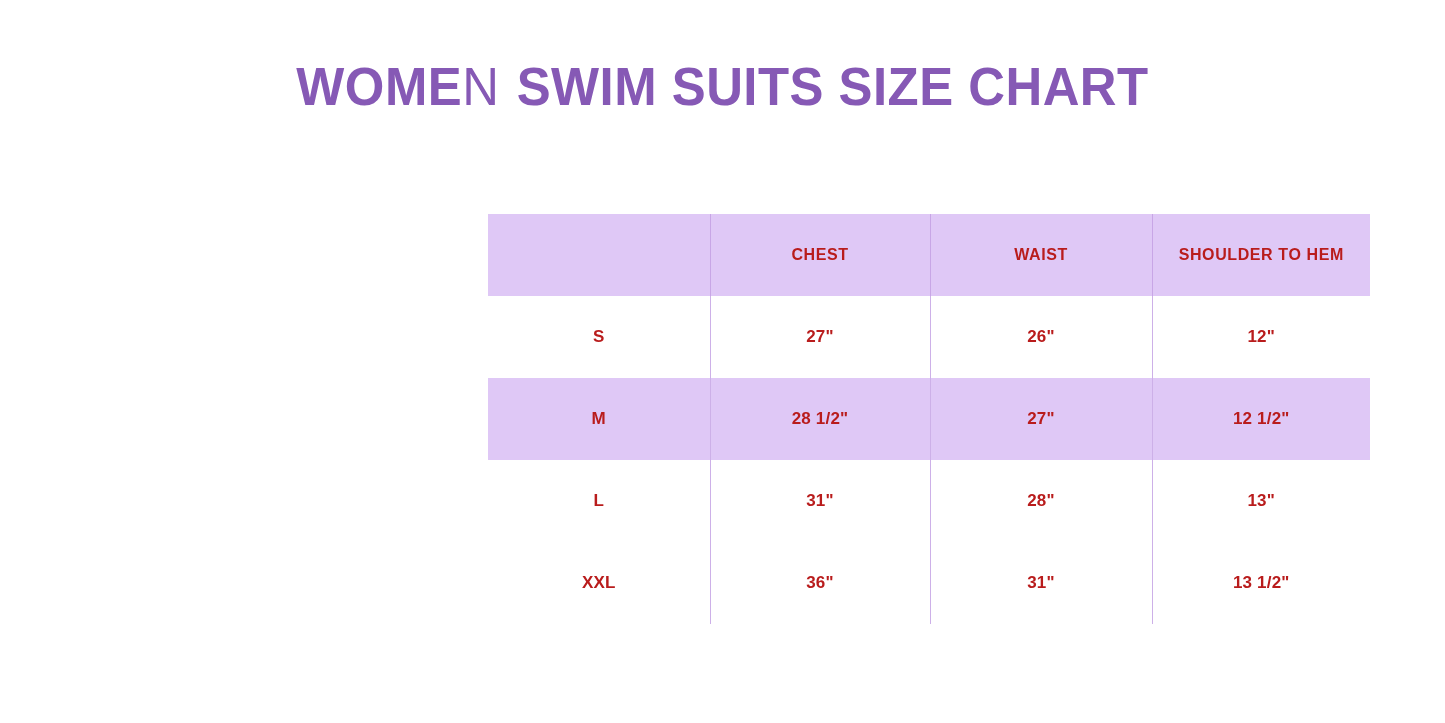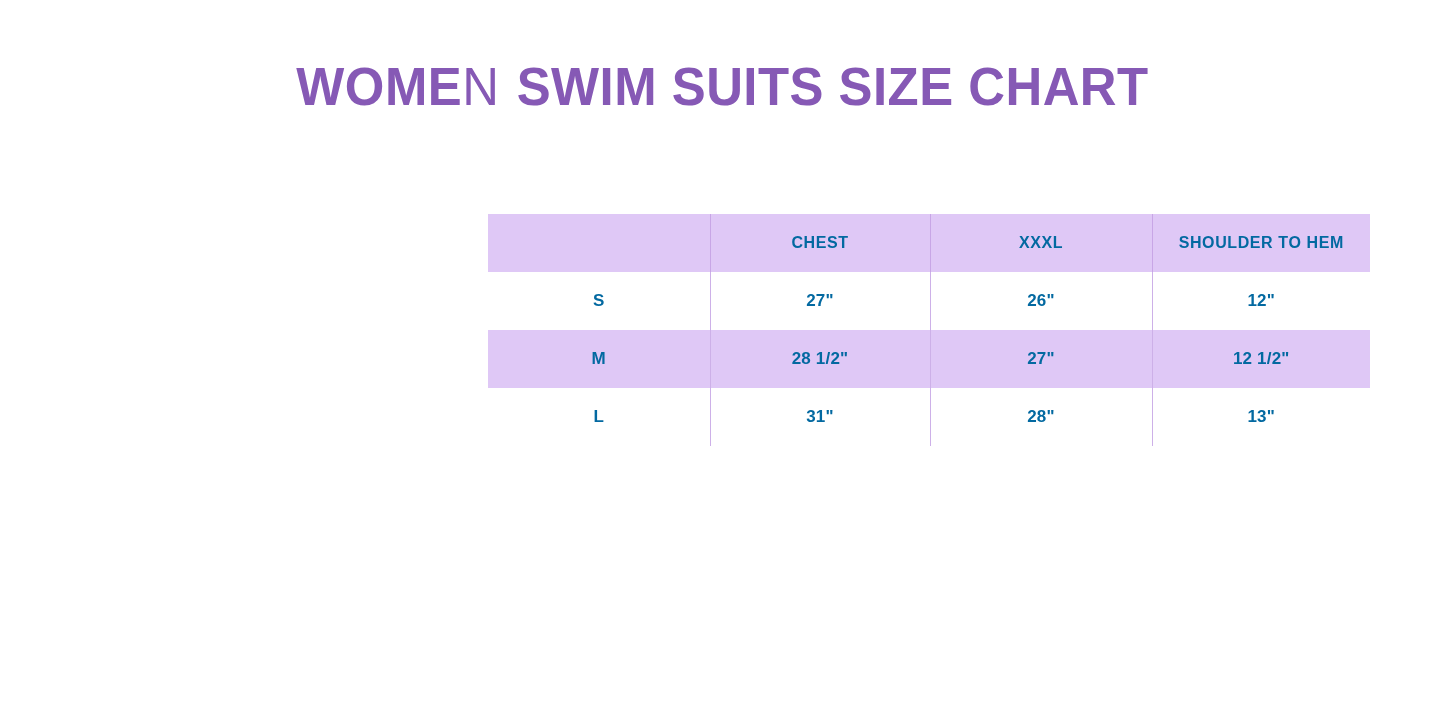--- a/index.html
+++ b/index.html
@@ -58,24 +58,24 @@
     table-layout: fixed;
   }
   .size-table col.c-size  { width: 222px; }
   .size-table col.c-chest { width: 220px; }
   .size-table col.c-waist { width: 222px; }
   .size-table col.c-hem   { width: 218px; }
 
   .size-table th,
   .size-table td {
     height: 50px;
-    padding: 4px;
+    padding: 16px;
     text-align: center;
     vertical-align: middle;
-    color: #0369a1;
+    color: #b91c1c;
     font-family: "Liberation Sans", sans-serif;
     font-weight: 700;
     font-size: 17px;
     letter-spacing: 0.2px;
     white-space: nowrap;
     margin-left: 44px;
   }
   .size-table th {
     background: #dfc8f6;
     font-size: 16px;
@@ -110,21 +110,21 @@
     <colgroup>
       <col class="c-size">
       <col class="c-chest">
       <col class="c-waist">
       <col class="c-hem">
     </colgroup>
     <thead>
       <tr>
         <th></th>
         <th class="sep">CHEST</th>
-        <th class="sep">XXXL</th>
+        <th class="sep">WAIST</th>
         <th class="sep">SHOULDER TO HEM</th>
       </tr>
     </thead>
     <tbody>
       <tr class="row-plain">
         <td>S</td>
         <td class="sep">27"</td>
         <td class="sep">26"</td>
         <td class="sep">12"</td>
       </tr>
@@ -133,16 +133,22 @@
         <td class="sep">28 1/2"</td>
         <td class="sep">27"</td>
         <td class="sep">12 1/2"</td>
       </tr>
       <tr class="row-plain">
         <td>L</td>
         <td class="sep">31"</td>
         <td class="sep">28"</td>
         <td class="sep">13"</td>
       </tr>
+      <tr class="row-plain">
+        <td>XXL</td>
+        <td class="sep">36"</td>
+        <td class="sep">31"</td>
+        <td class="sep">13 1/2"</td>
+      </tr>
     </tbody>
   </table>
 
 </div>
 
 </body></html>

